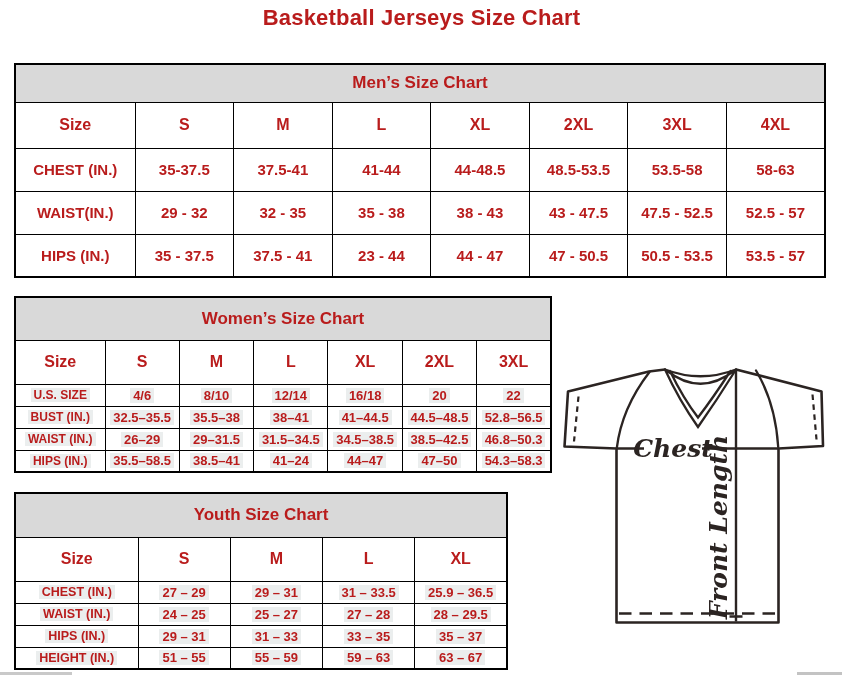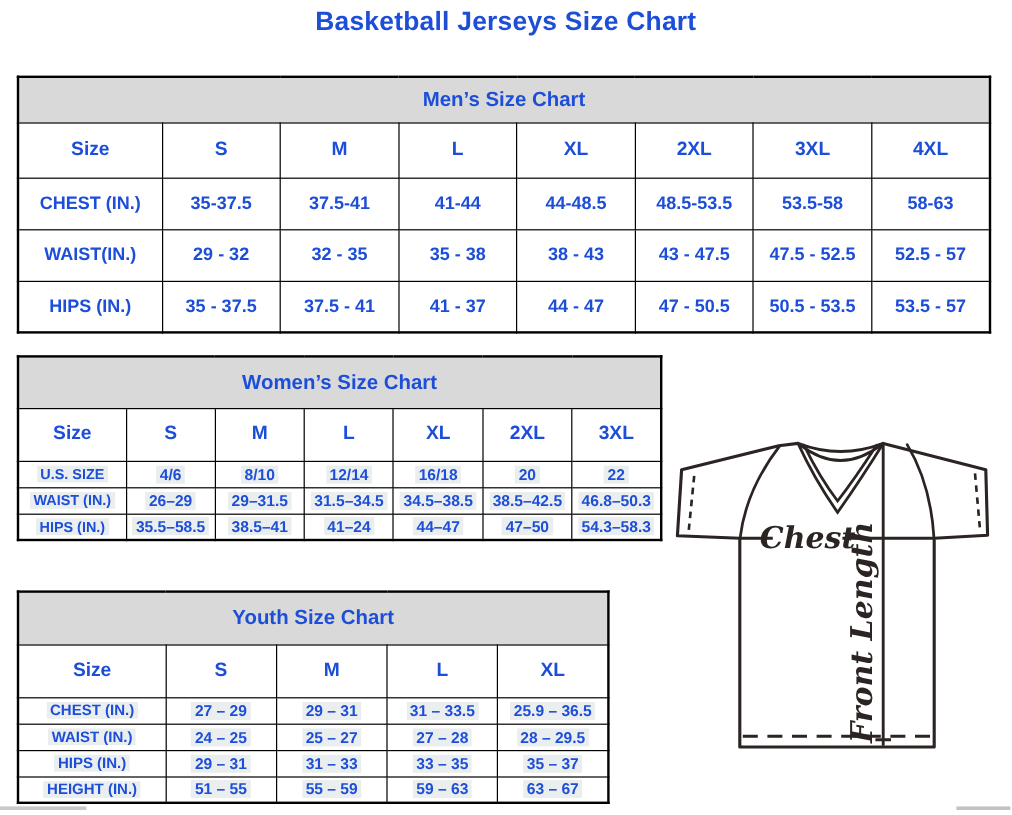--- a/index.html
+++ b/index.html
@@ -1,18 +1,18 @@
 <!DOCTYPE html>
 <html><head>
 <meta charset="utf-8">
 <style>
   html,body{margin:0;padding:0;background:#fff;}
   .canvas{
     position:relative;width:843px;height:679px;background:#ffffff;
-    font-family:"Liberation Sans",sans-serif;color:#1d4ed8;overflow:hidden;
+    font-family:"Liberation Sans",sans-serif;color:#b91c1c;overflow:hidden;
   }
   .page-title{
     position:absolute;top:5px;left:0;width:100%;text-align:center;margin:0;
     font-size:22px;font-weight:bold;letter-spacing:0.2px;
   }
   .tbl{position:absolute;}
   .tbl table{border-collapse:collapse;table-layout:fixed;width:100%;border:2px solid #000;}
   .tbl th,.tbl td{border:1px solid #000;text-align:center;vertical-align:middle;padding:0;font-weight:bold;}
   .tbl tr.band th{background:#d9d9d9;font-size:17px;border-bottom:1px solid #000;}
   
@@ -104,21 +104,21 @@
             <td><span class="hl">35 - 38</span></td>
             <td><span class="hl">38 - 43</span></td>
             <td><span class="hl">43 - 47.5</span></td>
             <td><span class="hl">47.5 - 52.5</span></td>
             <td><span class="hl">52.5 - 57</span></td>
           </tr>
           <tr>
             <th><span class="hl">HIPS (IN.)</span></th>
             <td><span class="hl">35 - 37.5</span></td>
             <td><span class="hl">37.5 - 41</span></td>
-            <td><span class="hl">41 - 37</span></td>
+            <td><span class="hl">23 - 44</span></td>
             <td><span class="hl">44 - 47</span></td>
             <td><span class="hl">47 - 50.5</span></td>
             <td><span class="hl">50.5 - 53.5</span></td>
             <td><span class="hl">53.5 - 57</span></td>
           </tr>
         </tbody>
       </table>
     </section>
   <section class="tbl women">
       <table>
@@ -149,20 +149,29 @@
           <tr>
             <th><span class="hl">U.S. SIZE</span></th>
             <td><span class="hl">4/6</span></td>
             <td><span class="hl">8/10</span></td>
             <td><span class="hl">12/14</span></td>
             <td><span class="hl">16/18</span></td>
             <td><span class="hl">20</span></td>
             <td><span class="hl">22</span></td>
           </tr>
           <tr>
+            <th><span class="hl">BUST (IN.)</span></th>
+            <td><span class="hl">32.5–35.5</span></td>
+            <td><span class="hl">35.5–38</span></td>
+            <td><span class="hl">38–41</span></td>
+            <td><span class="hl">41–44.5</span></td>
+            <td><span class="hl">44.5–48.5</span></td>
+            <td><span class="hl">52.8–56.5</span></td>
+          </tr>
+          <tr>
             <th><span class="hl">WAIST (IN.)</span></th>
             <td><span class="hl">26–29</span></td>
             <td><span class="hl">29–31.5</span></td>
             <td><span class="hl">31.5–34.5</span></td>
             <td><span class="hl">34.5–38.5</span></td>
             <td><span class="hl">38.5–42.5</span></td>
             <td><span class="hl">46.8–50.3</span></td>
           </tr>
           <tr>
             <th><span class="hl">HIPS (IN.)</span></th>

